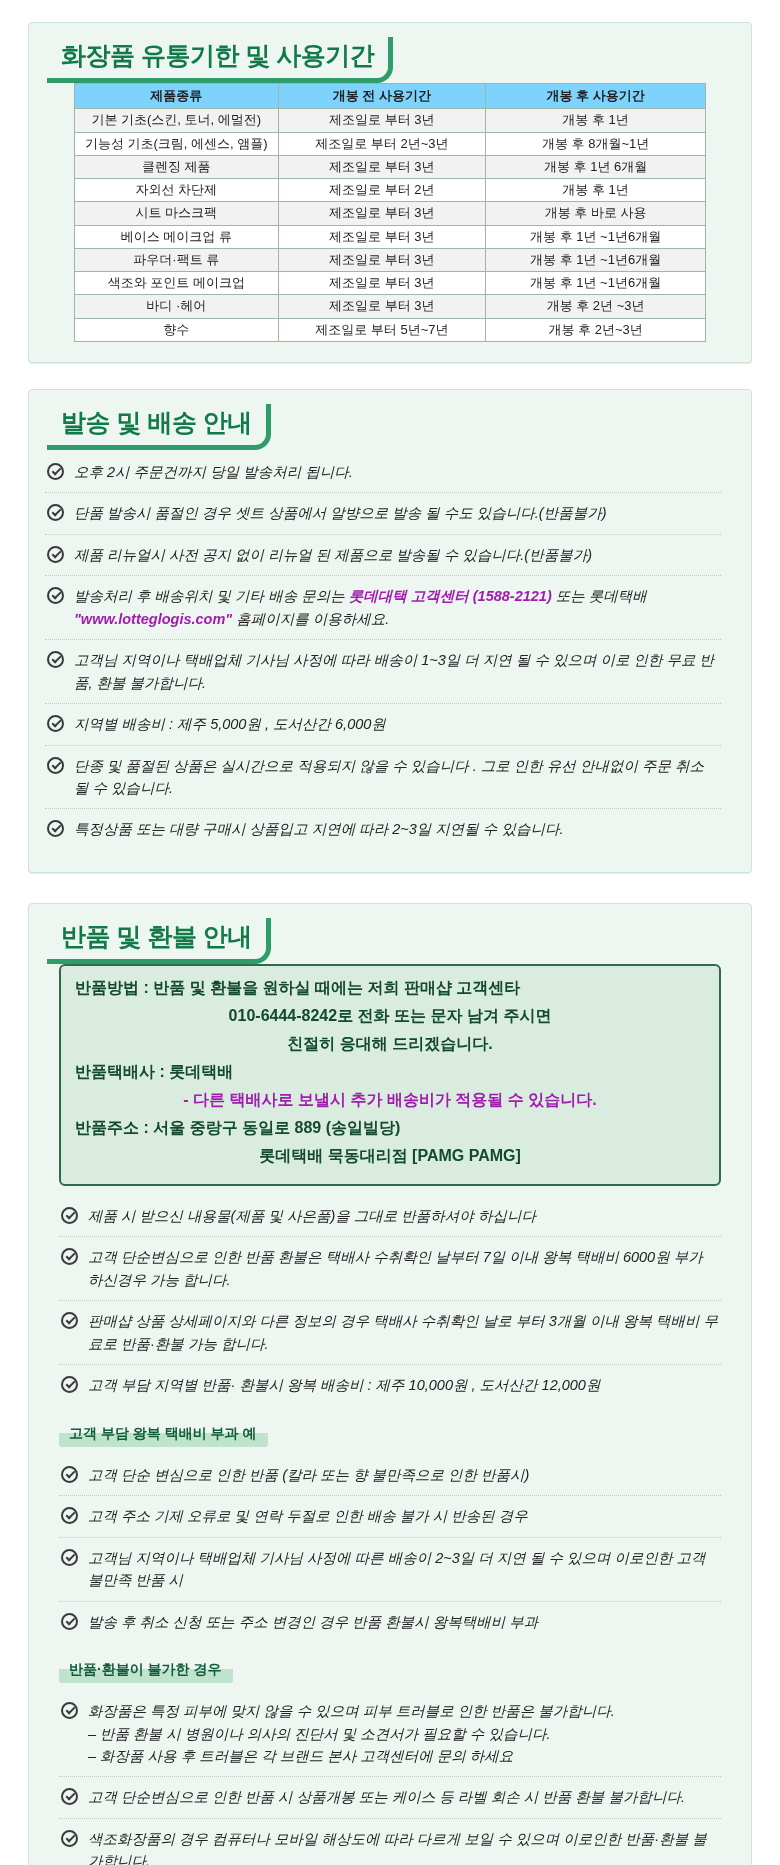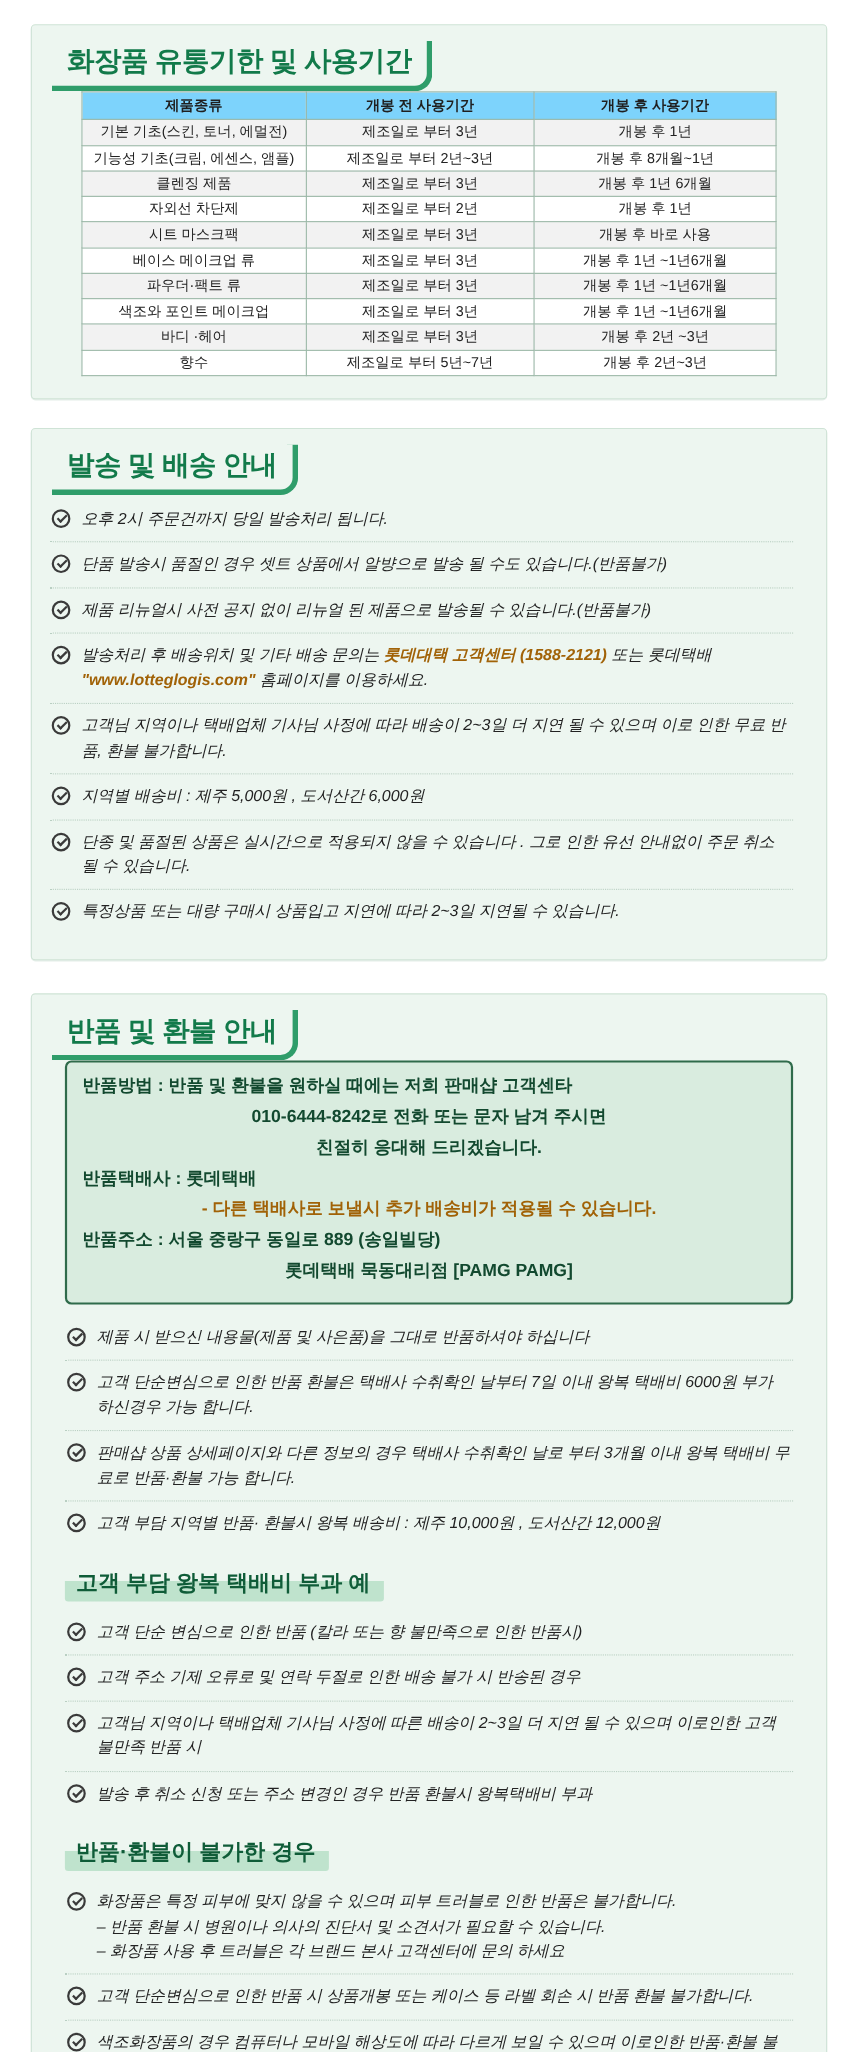--- a/index.html
+++ b/index.html
@@ -101,21 +101,21 @@
   .check::after {
     content: "";
     position: absolute;
     left: 3px; top: 3px;
     width: 7px; height: 3px;
     border-left: 2px solid #3a3a3a;
     border-bottom: 2px solid #3a3a3a;
     transform: rotate(-45deg);
   }
   .li .txt { flex: 1 1 auto; }
-  .red { color: #a16207; }
+  .red { color: #a21caf; }
   .bold { font-weight: bold; }
 
   
   .return-box {
     margin: 2px 12px 10px 12px;
     background: #d9ecdf;
     border: 2px solid #2f6b4b;
     border-radius: 6px;
     padding: 10px 14px 12px 14px;
     font-size: 16px;
@@ -124,21 +124,21 @@
     font-weight: bold;
   }
   .return-box .rb-row { margin-bottom: 4px; }
   .rb-center { text-align: center; }
 
   
   .subhead {
     display: inline-block;
     margin: 16px 0 2px 12px;
     padding: 3px 12px 4px 10px;
-    font-size: 20px;
+    font-size: 14px;
     font-weight: bold;
     color: #0f5c38;
     background: linear-gradient(to bottom, rgba(255,255,255,0) 45%, #bfe3cd 45%);
     border-radius: 3px;
   }
 </style>
 </head>
 <body>
 
 <div class="page">
@@ -224,21 +224,21 @@
       <div class="li">
         <span class="check"></span>
         <span class="txt">제품 리뉴얼시 사전 공지 없이 리뉴얼 된 제품으로 발송될 수 있습니다.(반품불가)</span>
       </div>
       <div class="li">
         <span class="check"></span>
         <span class="txt"><span>발송처리 후 배송위치 및 기타 배송 문의는 </span><span class="red bold">롯데대택 고객센터 (1588-2121)</span><span> 또는 롯데택배 </span><span class="red bold">"www.lotteglogis.com"</span><span> 홈페이지를 이용하세요.</span></span>
       </div>
       <div class="li">
         <span class="check"></span>
-        <span class="txt">고객님 지역이나 택배업체 기사님 사정에 따라 배송이 2~3일 더 지연 될 수 있으며 이로 인한 무료 반품, 환불 불가합니다.</span>
+        <span class="txt">고객님 지역이나 택배업체 기사님 사정에 따라 배송이 1~3일 더 지연 될 수 있으며 이로 인한 무료 반품, 환불 불가합니다.</span>
       </div>
       <div class="li">
         <span class="check"></span>
         <span class="txt">지역별 배송비 : 제주 5,000원 , 도서산간 6,000원</span>
       </div>
       <div class="li">
         <span class="check"></span>
         <span class="txt">단종 및 품절된 상품은 실시간으로 적용되지 않을 수 있습니다 . 그로 인한 유선 안내없이 주문 취소 될 수 있습니다.</span>
       </div>
       <div class="li">

